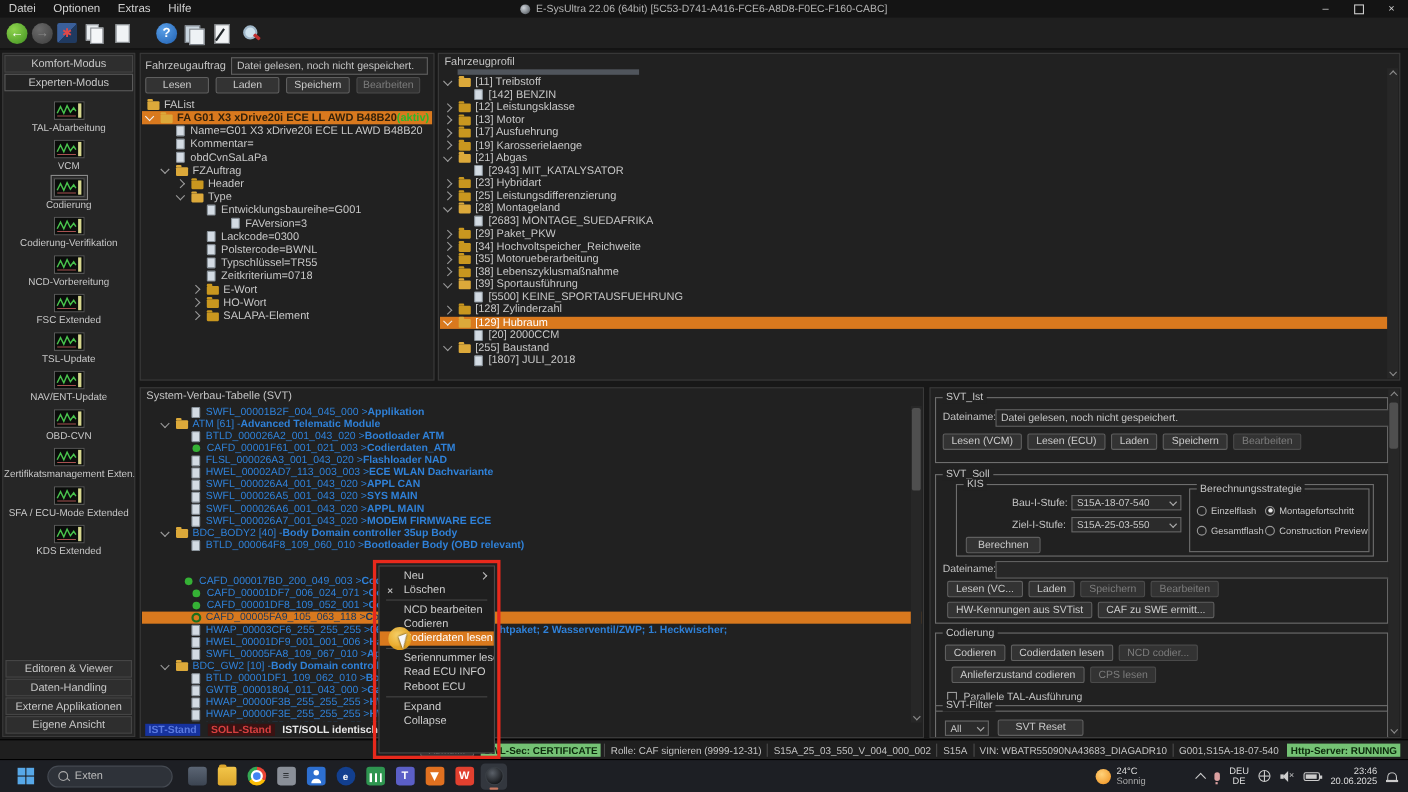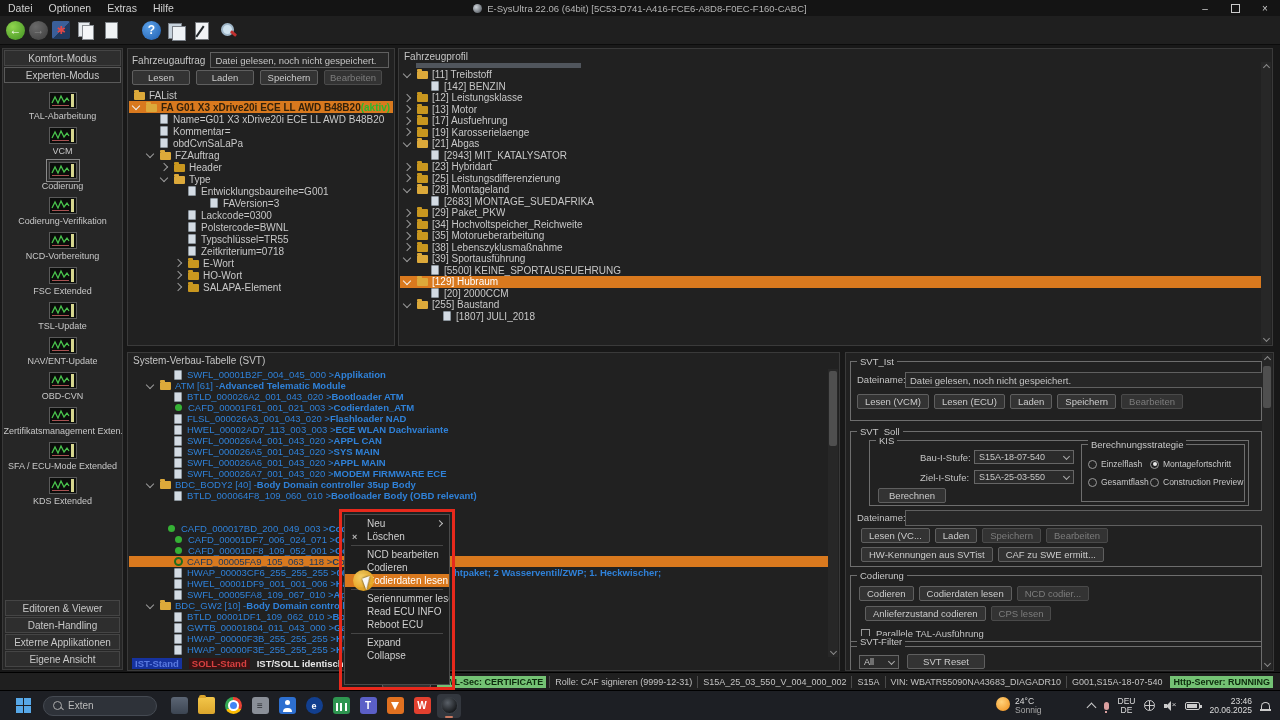--- a/index.html
+++ b/index.html
@@ -541,35 +541,40 @@
       </div>
       <div class="trow" style="padding-left: 4px;">
         <span class="chev cd"></span>
         <span class="ic-fold open"></span>
         <span class="tlb">[39] Sportausführung</span>
       </div>
       <div class="trow" style="padding-left: 29px;">
         <span class="ic-doc"></span>
         <span class="tlb">[5500] KEINE_SPORTAUSFUEHRUNG</span>
       </div>
+      <div class="trow" style="padding-left: 4px;">
+        <span class="chev cr"></span>
+        <span class="ic-fold"></span>
+        <span class="tlb">[128] Zylinderzahl</span>
+      </div>
       <div class="trow tsel" style="padding-left: 4px;">
         <span class="chev cd"></span>
         <span class="ic-fold open"></span>
         <span class="tlb">[129] Hubraum</span>
       </div>
       <div class="trow" style="padding-left: 29px;">
         <span class="ic-doc"></span>
         <span class="tlb">[20] 2000CCM</span>
       </div>
       <div class="trow" style="padding-left: 4px;">
         <span class="chev cd"></span>
         <span class="ic-fold open"></span>
         <span class="tlb">[255] Baustand</span>
       </div>
-      <div class="trow" style="padding-left: 41px; text-align: right;">
+      <div class="trow" style="padding-left: 29px; text-align: right;">
         <span class="ic-doc"></span>
         <span class="tlb">[1807] JULI_2018</span>
       </div>
     </div>
   <div id="profile-sb" class="vsb">
     <span class="sbchev sbup"></span>
     <span class="sbchev sbdn"></span>
   </div>
 </div>
 
@@ -925,21 +930,21 @@
         <div class="ai ai-signtool"></div>
       </div>
       <div class="app">
         <div class="ai ai-wps">W</div>
       </div>
       <div class="app appactive">
         <div class="ai ai-esys"></div>
       </div>
     </div>
   <div id="tray">
-    <div style="display:flex;align-items:flex-start;gap:5px;">
+    <div style="display:flex;align-items:center;gap:5px;">
       <span class="sun"></span>
       <span class="tray2">
         <span>24°C</span>
         <span class="dim">Sonnig</span>
       </span>
     </div>
     <span style="width:28px;"></span>
     <span class="tchev"></span>
     <span class="mic"></span>
     <span class="tray2" style="text-align:center;">

